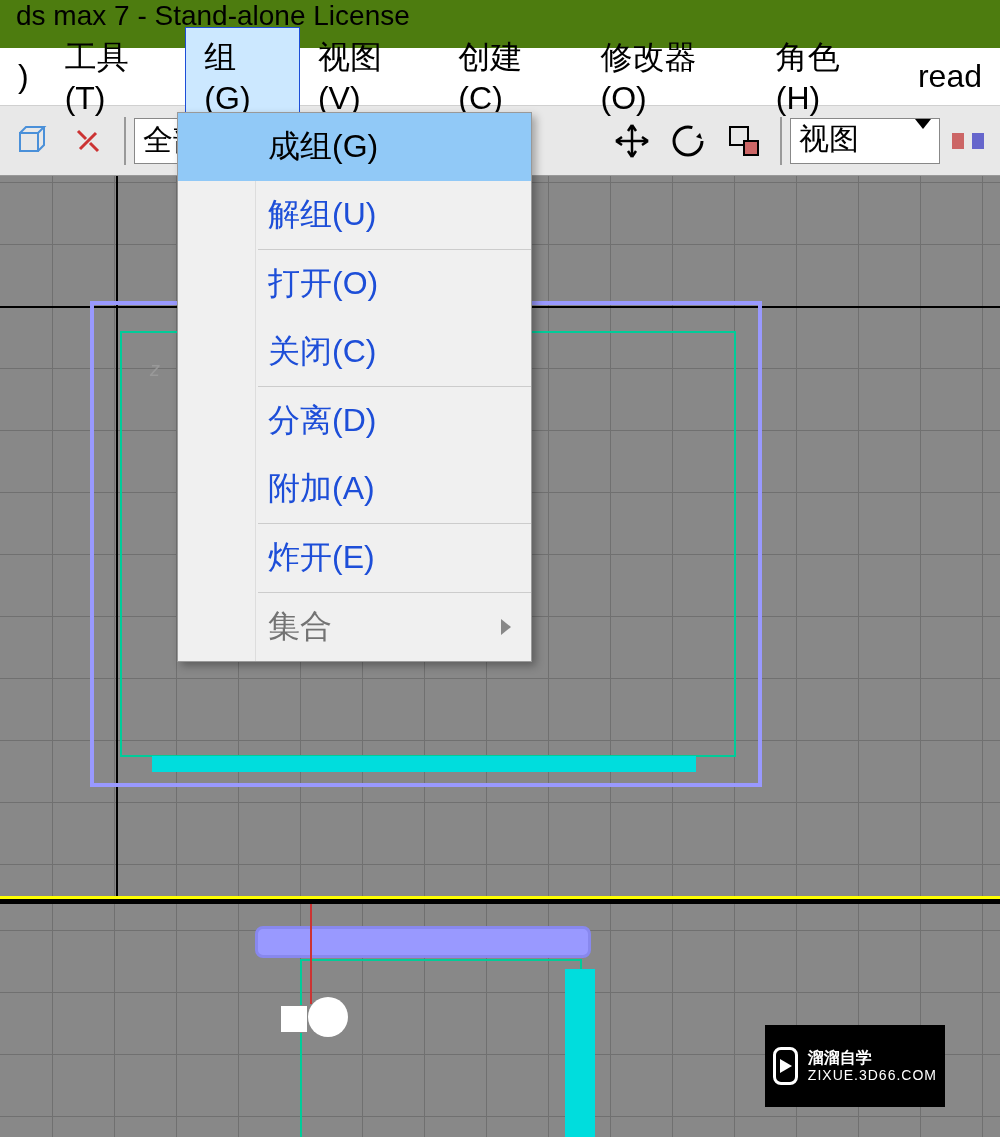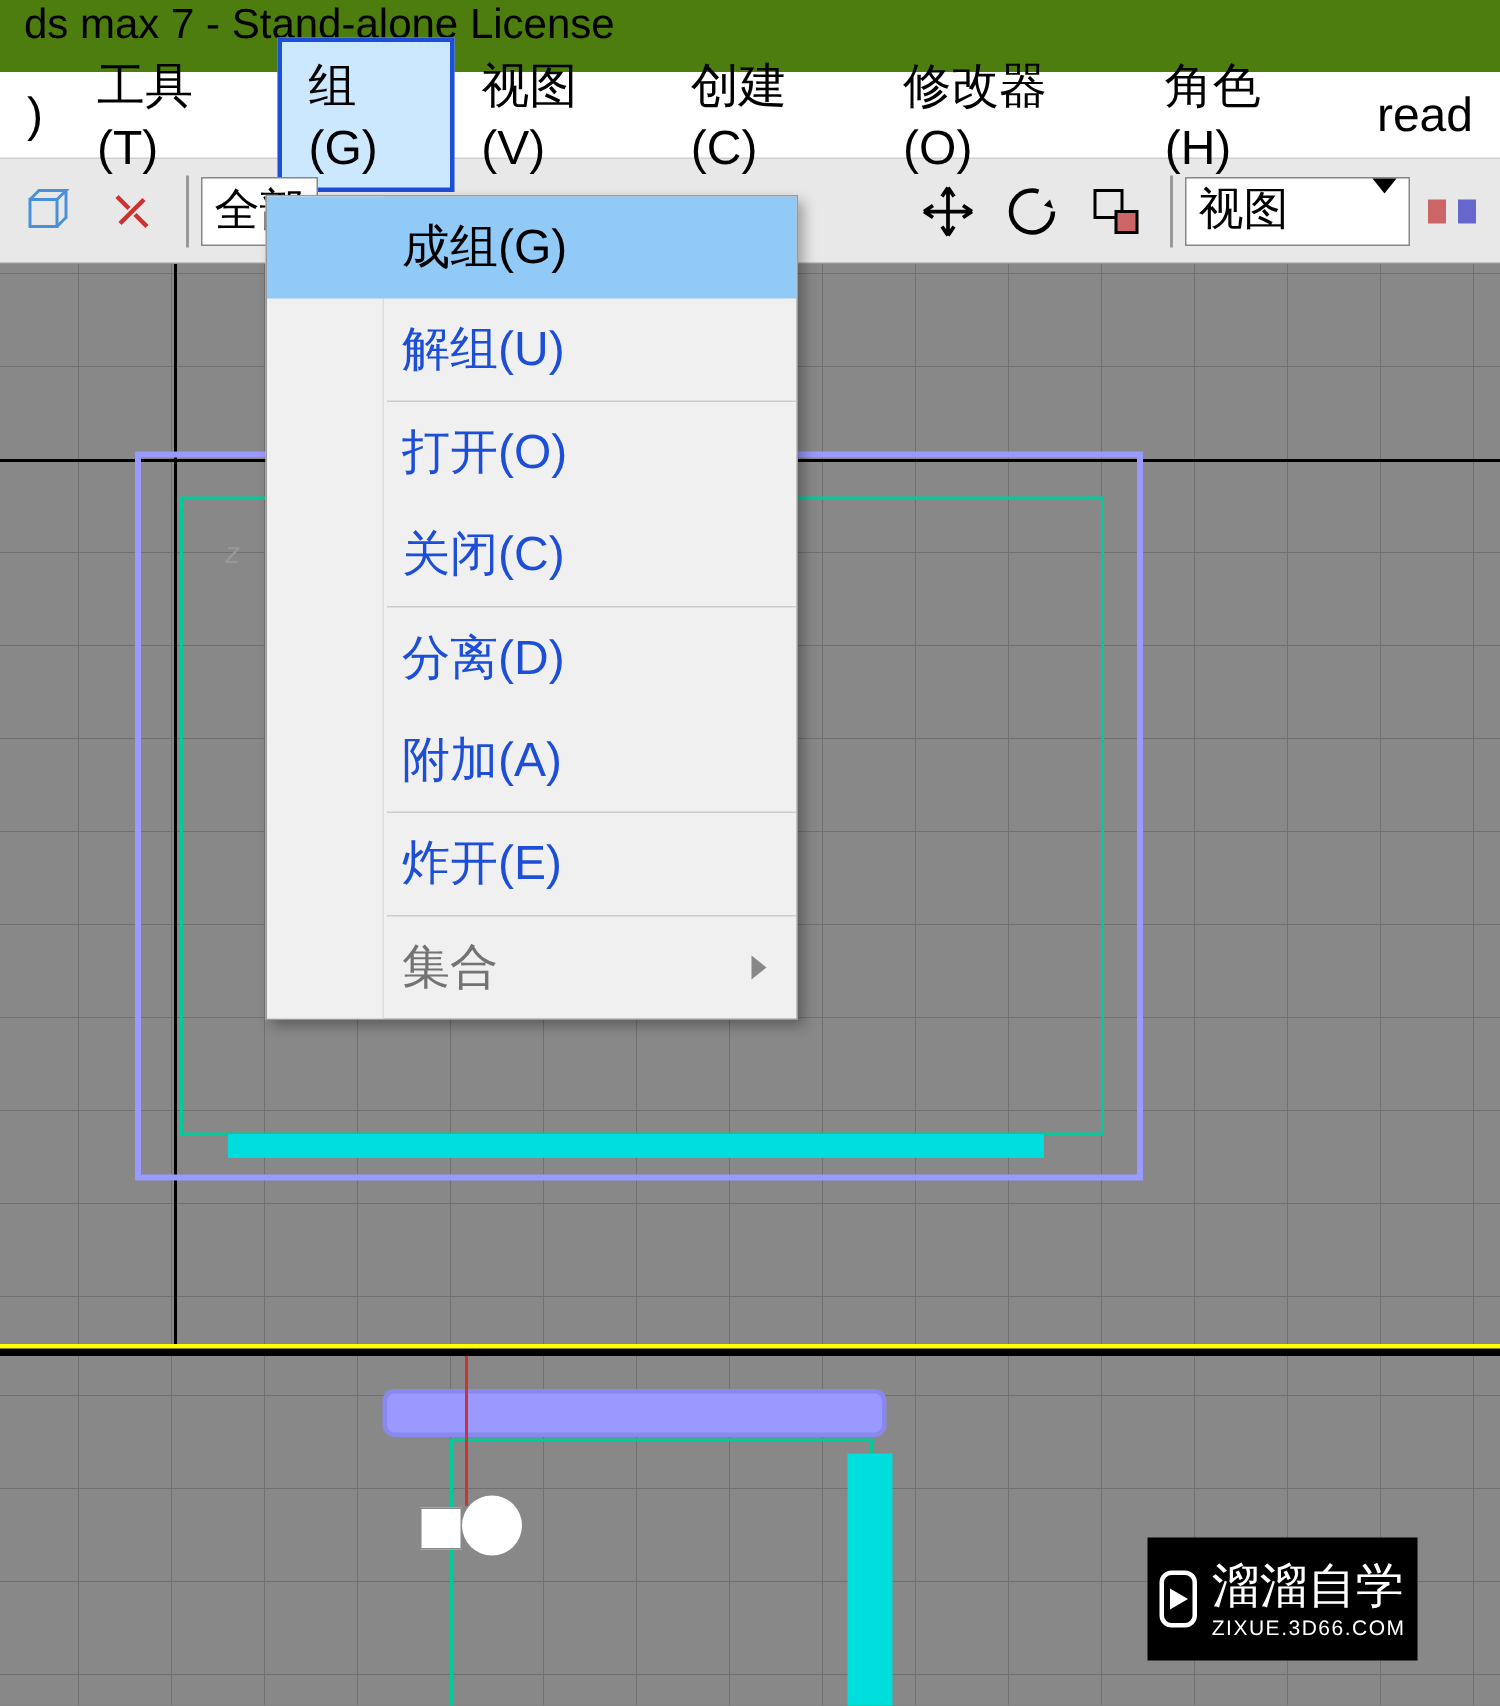--- a/index.html
+++ b/index.html
@@ -37,21 +37,21 @@
       border-bottom: 1px solid #d0d0d0;
     }
     
     .menu-item {
       padding: 8px 18px;
       cursor: pointer;
     }
     
     .menu-item.active {
       background: #cce8ff;
-      border: 3px solid #1d4ed8;
+      border: 1px solid #1d4ed8;
     }
     
     .toolbar {
       background: #e8e8e8;
       height: 70px;
       display: flex;
       align-items: center;
       border-bottom: 1px solid #999;
       padding: 0 4px;
     }
@@ -194,21 +194,20 @@
     
     .context-menu {
       position: absolute;
       top: 112px;
       left: 177px;
       width: 355px;
       background: #f0f0f0;
       border: 1px solid #999;
       box-shadow: 4px 4px 8px rgba(0,0,0,0.3);
       z-index: 100;
-      margin-top: 18px;
     }
     
     .context-menu-item {
       padding: 12px 8px 12px 90px;
       font-size: 32px;
       color: #1d4ed8;
       cursor: pointer;
       position: relative;
     }
     
@@ -272,22 +271,22 @@
     }
     
     .watermark-text {
       color: #fff;
       display: flex;
       flex-direction: column;
       line-height: 1.2;
     }
     
     .watermark-main {
-      font-size: 32px;
-      font-weight: normal;
+      font-size: 16px;
+      font-weight: bold;
     }
     
     .watermark-sub {
       font-size: 14px;
       letter-spacing: 1px;
     }
   </style>
 </head>
 <body>
 

